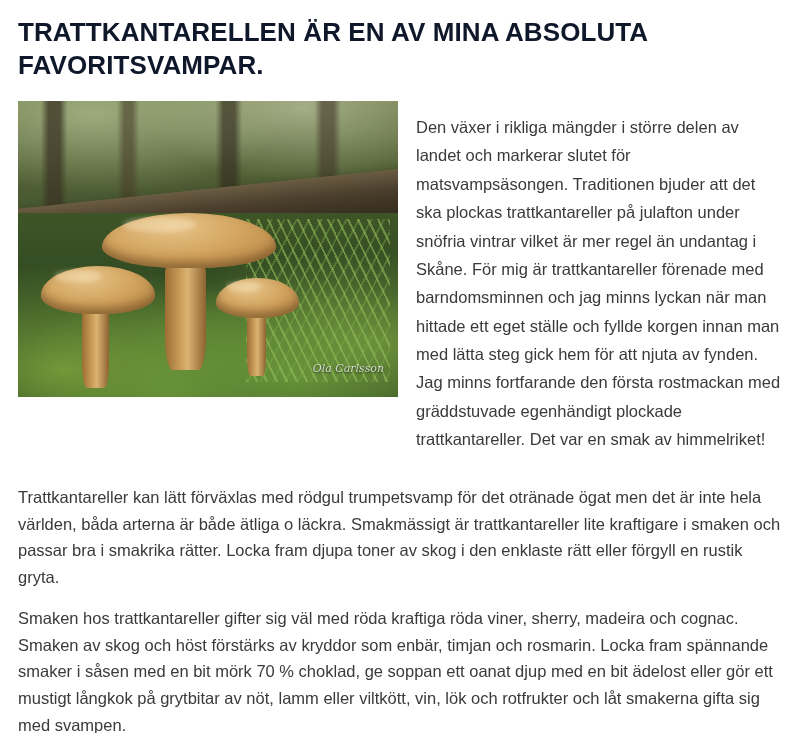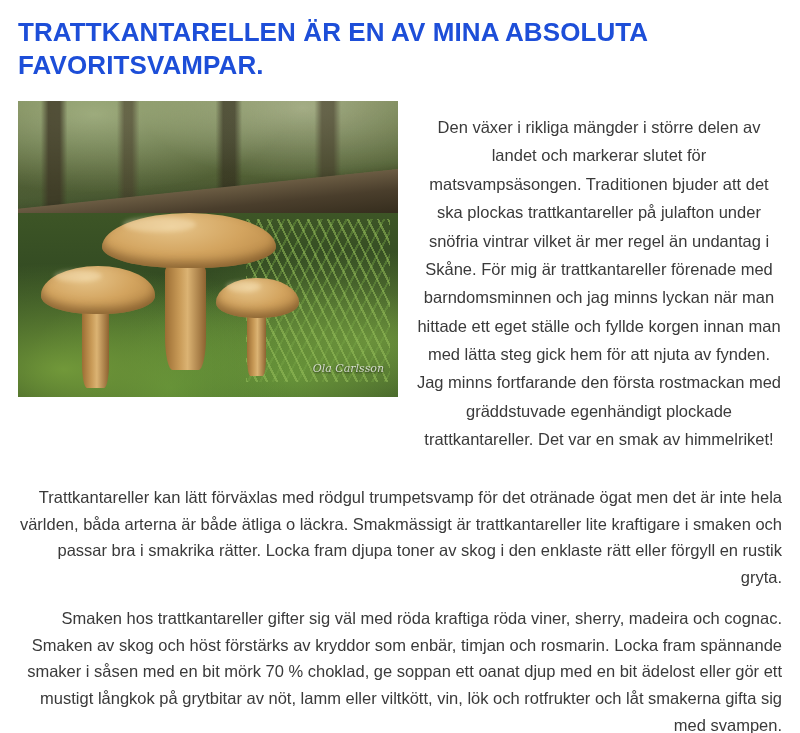--- a/index.html
+++ b/index.html
@@ -17,21 +17,21 @@
   .page {
     width: 800px;
     height: 733px;
     box-sizing: border-box;
     padding: 10px 18px 0 18px;
     position: relative;
   }
   .article-title {
     font-size: 26px;
     font-weight: bold;
-    color: #1d4ed8;
+    color: #0f172a;
     line-height: 1.28;
     letter-spacing: 0.1px;
     margin: 6px 0 14px 0;
   }
   .top-section {
     overflow: hidden;
   }
   .photo {
     float: left;
     width: 380px;
@@ -124,29 +124,27 @@
     font-family: "DejaVu Serif", serif;
     font-style: italic;
     font-size: 11px;
     text-shadow: 0 1px 2px rgba(0,0,0,0.7);
   }
   .lead-text {
     font-size: 16.5px;
     line-height: 1.72;
     color: #3a3a3a;
     overflow: hidden;
-    text-align: center;
   }
   .body-para {
     clear: both;
     font-size: 16.5px;
     line-height: 1.62;
     color: #3a3a3a;
     margin: 14px 0 0 0;
-    text-align: right;
   }
 </style>
 </head>
 <body>
 
 <div class="page">
 
   <h1 class="article-title">TRATTKANTARELLEN ÄR EN AV MINA ABSOLUTA FAVORITSVAMPAR.</h1>
 
   <div class="top-section">

